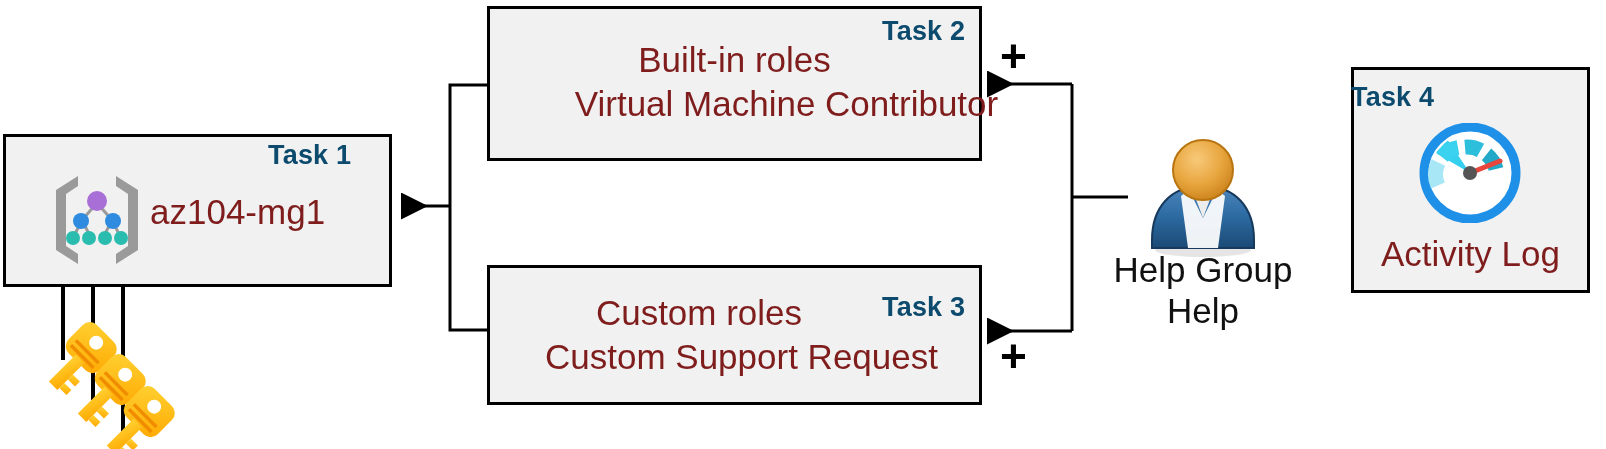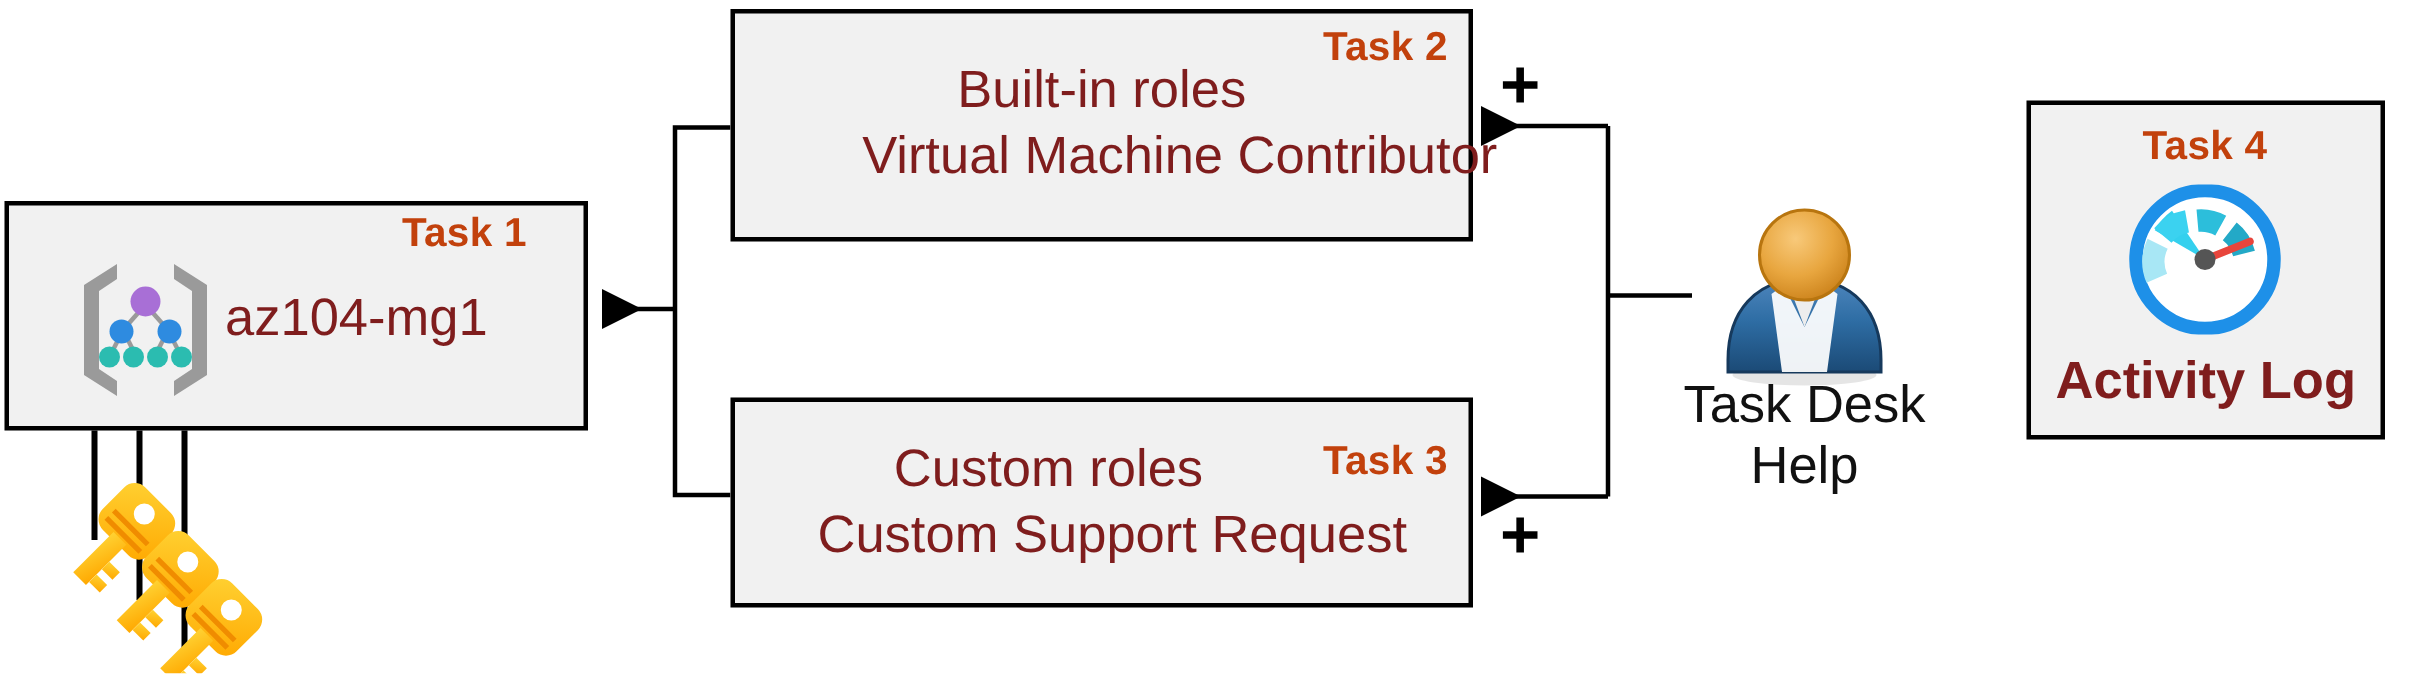--- a/index.html
+++ b/index.html
@@ -19,21 +19,21 @@
   }
   .box {
     position: absolute;
     background: #F1F1F1;
     border: 3px solid #000000;
     box-sizing: border-box;
   }
   .task-label {
     position: absolute;
     font-weight: bold;
-    color: #c2410c;
+    color: #0c4a6e;
     font-size: 27px;
     letter-spacing: 0.2px;
     white-space: nowrap;
   }
   .box-text {
     position: absolute;
     color: #7f1d1d;
     font-size: 35px;
     line-height: 1.18;
     text-align: center;
@@ -160,45 +160,45 @@
       <ellipse cx="73" cy="112" rx="48" ry="7" fill="#000000" opacity="0.10"></ellipse>
 
       <path d="M73,48 C40,48 22,70 22,102 L22,110 L124,110 L124,102 C124,70 106,48 73,48 Z" fill="url(#bodyGrad)" stroke="#16395C" stroke-width="2"></path>
 
       <path d="M59,52 L73,80 L87,52 L95,58 L88,110 L58,110 L51,58 Z" fill="#FFFFFF" opacity="0.93"></path>
       <path d="M73,80 L64,56 L73,52 L82,56 Z" fill="#EDEDED"></path>
 
       <circle cx="73" cy="32" r="30" fill="url(#headGrad)" stroke="#B8750F" stroke-width="2"></circle>
     </svg>
   </div>
-  <div class="caption" style="left:1093px; top:250px; width:220px;">Task Desk</div>
+  <div class="caption" style="left:1093px; top:250px; width:220px;">Help Group</div>
   <div class="caption" style="left:1093px; top:291px; width:220px;">Help</div>
 
   <div class="box" style="left:1351px; top:67px; width:239px; height:226px;"></div>
-  <div class="task-label" style="left:1351px; top:82px; width:238px; text-align:center;">Task 4</div>
+  <div class="task-label" style="left:1351px; top:82px; width:238px; ">Task 4</div>
   <div class="icon-abs" style="left:1410px; top:123px; width:120px; height:100px;">
     <svg viewBox="0 0 120 100" width="120" height="100">
       <circle cx="60" cy="50" r="46" fill="#FFFFFF" stroke="#1E90E8" stroke-width="9"></circle>
 
       <g>
         <path d="M60,50 L26.5,30.5 A39,39 0 0,1 38,17.5 Z" fill="#34D0EE" transform="rotate(0 60 50)"></path>
       </g>
 
       <g fill="none" stroke-width="15">
         <path d="M 27.9 62.5 A 27 27 0 0 1 28.4 39.5" stroke="#A8E7F5"></path>
         <path d="M 31.9 34.0 A 27 27 0 0 1 48.0 24.6" stroke="#3BD2F0"></path>
         <path d="M 55.0 24.1 A 27 27 0 0 1 70.5 27.4" stroke="#2CBEDB"></path>
         <path d="M 76.5 31.3 A 27 27 0 0 1 86.0 46.0" stroke="#23A9C7"></path>
       </g>
 
       <line x1="60" y1="50" x2="90" y2="38" stroke="#E8453C" stroke-width="5" stroke-linecap="round"></line>
       <circle cx="60" cy="50" r="7" fill="#555555"></circle>
     </svg>
   </div>
-  <div class="box-text" style="left:1351px; top:233px; width:239px;font-weight:bold;">Activity Log</div>
+  <div class="box-text" style="left:1351px; top:233px; width:239px;">Activity Log</div>
 
   <div class="icon-abs" style="left:37px; top:316px; width:100px; height:100px;">
     <svg viewBox="0 0 100 100" width="100" height="100">
       <defs>
         <linearGradient id="keyG1" x1="0" y1="0" x2="1" y2="1">
           <stop offset="0%" stop-color="#FFD233"></stop>
           <stop offset="100%" stop-color="#FFA800"></stop>
         </linearGradient>
       </defs>
       <g transform="rotate(45 50 50)">

